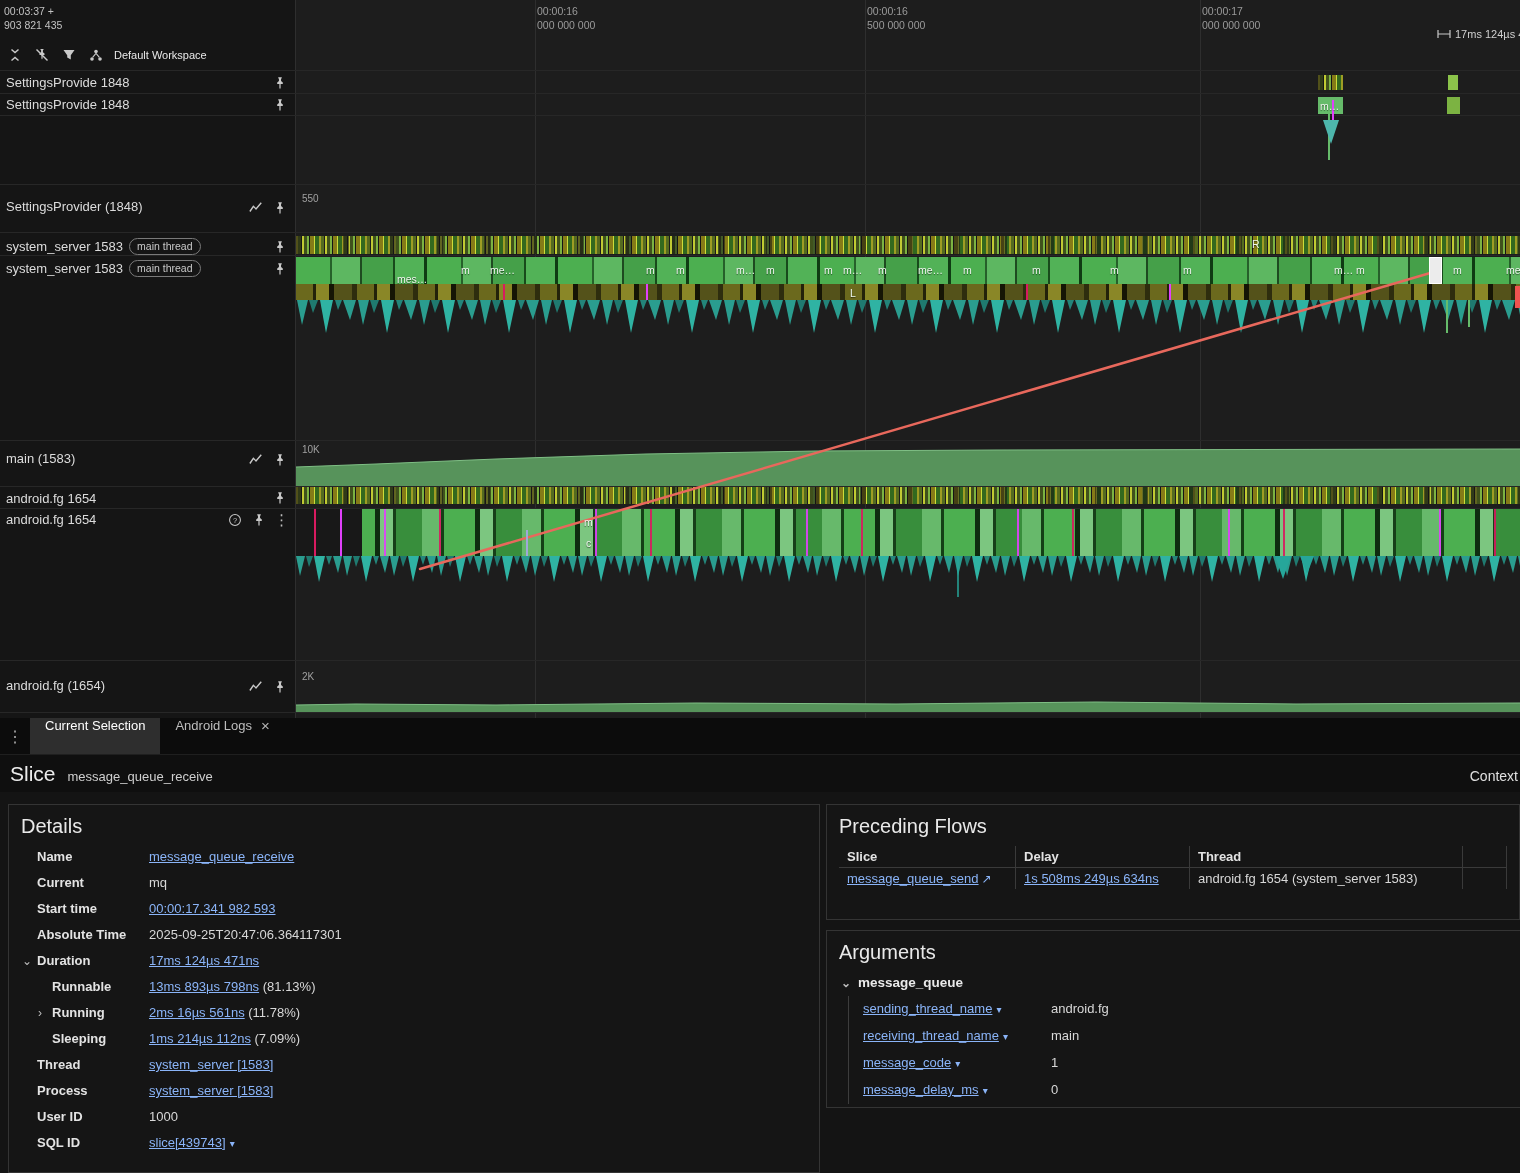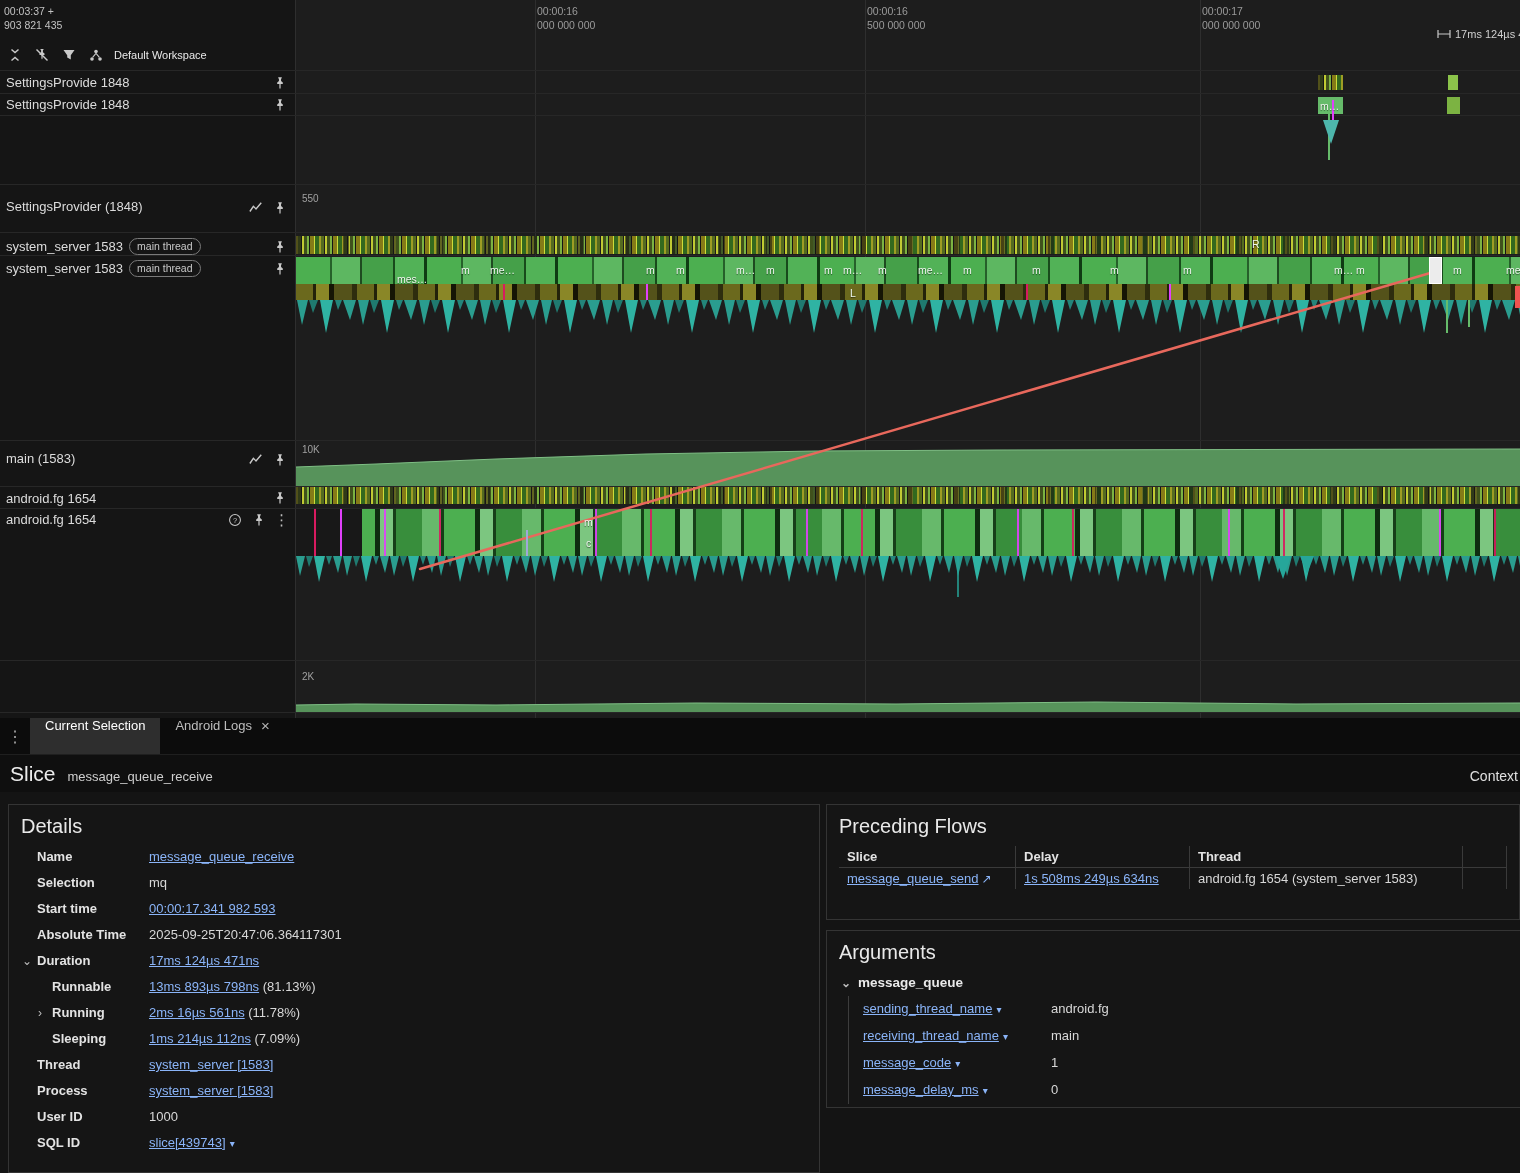--- a/index.html
+++ b/index.html
@@ -296,20 +296,34 @@
           <use href="#i-help"></use>
         </svg>
       </span>
     <span class="icon-btn">
         <svg class="ic small">
           <use href="#i-pin"></use>
         </svg>
       </span>
     <span class="dots">⋮</span>
   </div>
+  <div class="track-row counter" style="top:665px;height:44px">
+    <span class="t-label">android.fg (1654)</span>
+    <span class="spacer"></span>
+    <span class="icon-btn">
+        <svg class="ic small">
+          <use href="#i-chart"></use>
+        </svg>
+      </span>
+    <span class="icon-btn">
+        <svg class="ic small">
+          <use href="#i-pin"></use>
+        </svg>
+      </span>
+  </div>
 
   <div class="mini-slice strip-dense" style="left:1318px;top:75px;width:25px;height:15px"></div>
   <div class="mini-slice" style="left:1448px;top:75px;width:10px;height:15px;background:#8bc34a"></div>
   <div class="mini-slice" style="left:1318px;top:97px;width:25px;height:17px;background:#66bb6a"></div>
   <div class="mini-slice" style="left:1447px;top:97px;width:13px;height:17px;background:#7cb342"></div>
 
   <div class="strip-dense" style="left:296px;top:236px;width:1224px;height:18px"></div>
   <div class="row-green" style="left:296px;top:257px;width:1224px;height:27px"></div>
   <div class="row-olive" style="left:296px;top:284px;width:1224px;height:16px"></div>
 
@@ -420,21 +434,21 @@
   </div>
 
   <div class="card" style="left:8px;top:86px;width:812px;height:369px">
     <div class="card-title">Details</div>
 
     <div class="drow">
       <span class="dlabel">Name</span>
       <span class="dval"><a class="lnk">message_queue_receive</a></span>
     </div>
     <div class="drow">
-      <span class="dlabel">Selection</span>
+      <span class="dlabel">Current</span>
       <span class="dval">mq</span>
     </div>
     <div class="drow">
       <span class="dlabel">Start time</span>
       <span class="dval"><a class="lnk">00:00:17.341 982 593</a></span>
     </div>
     <div class="drow">
       <span class="dlabel">Absolute Time</span>
       <span class="dval">2025-09-25T20:47:06.364117301</span>
     </div>

